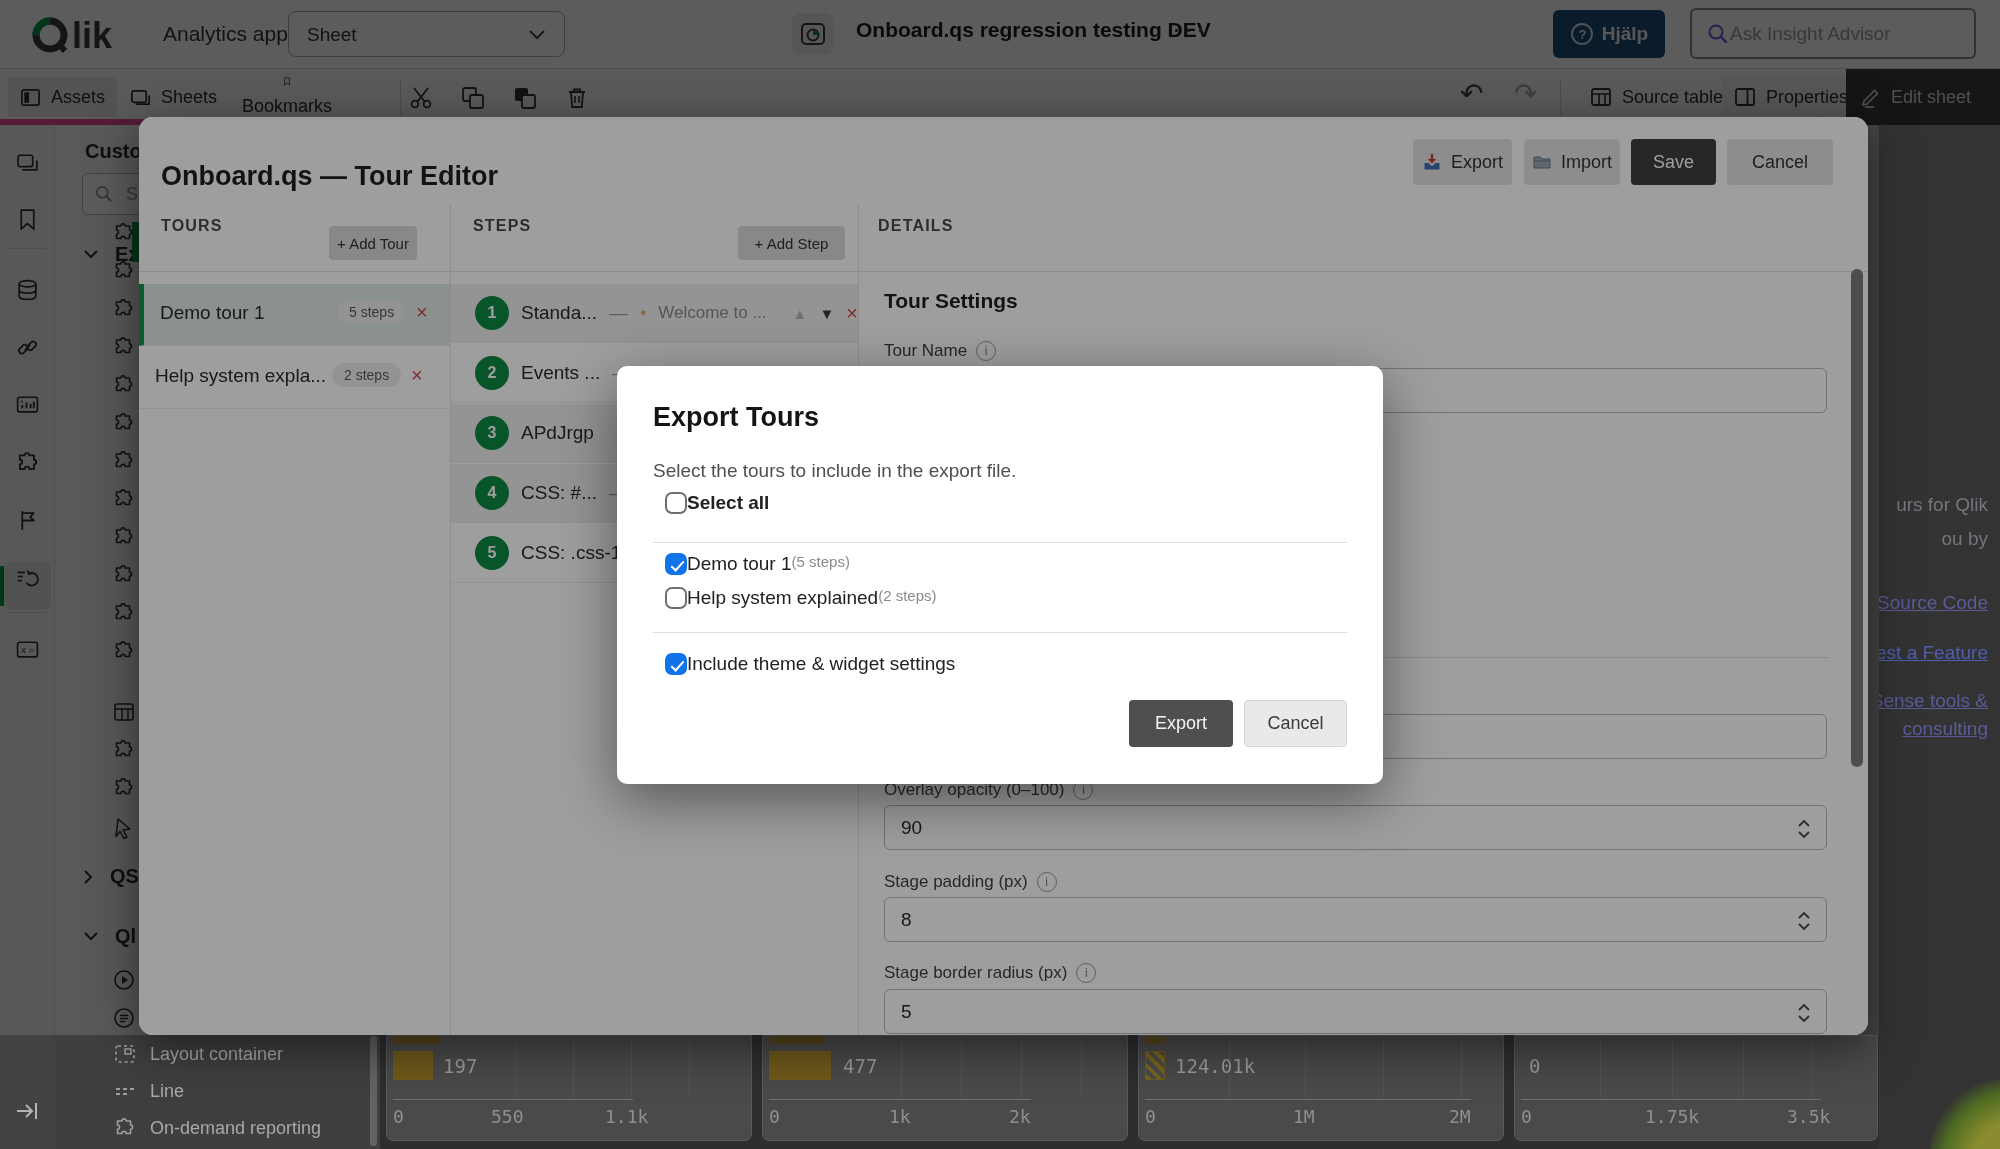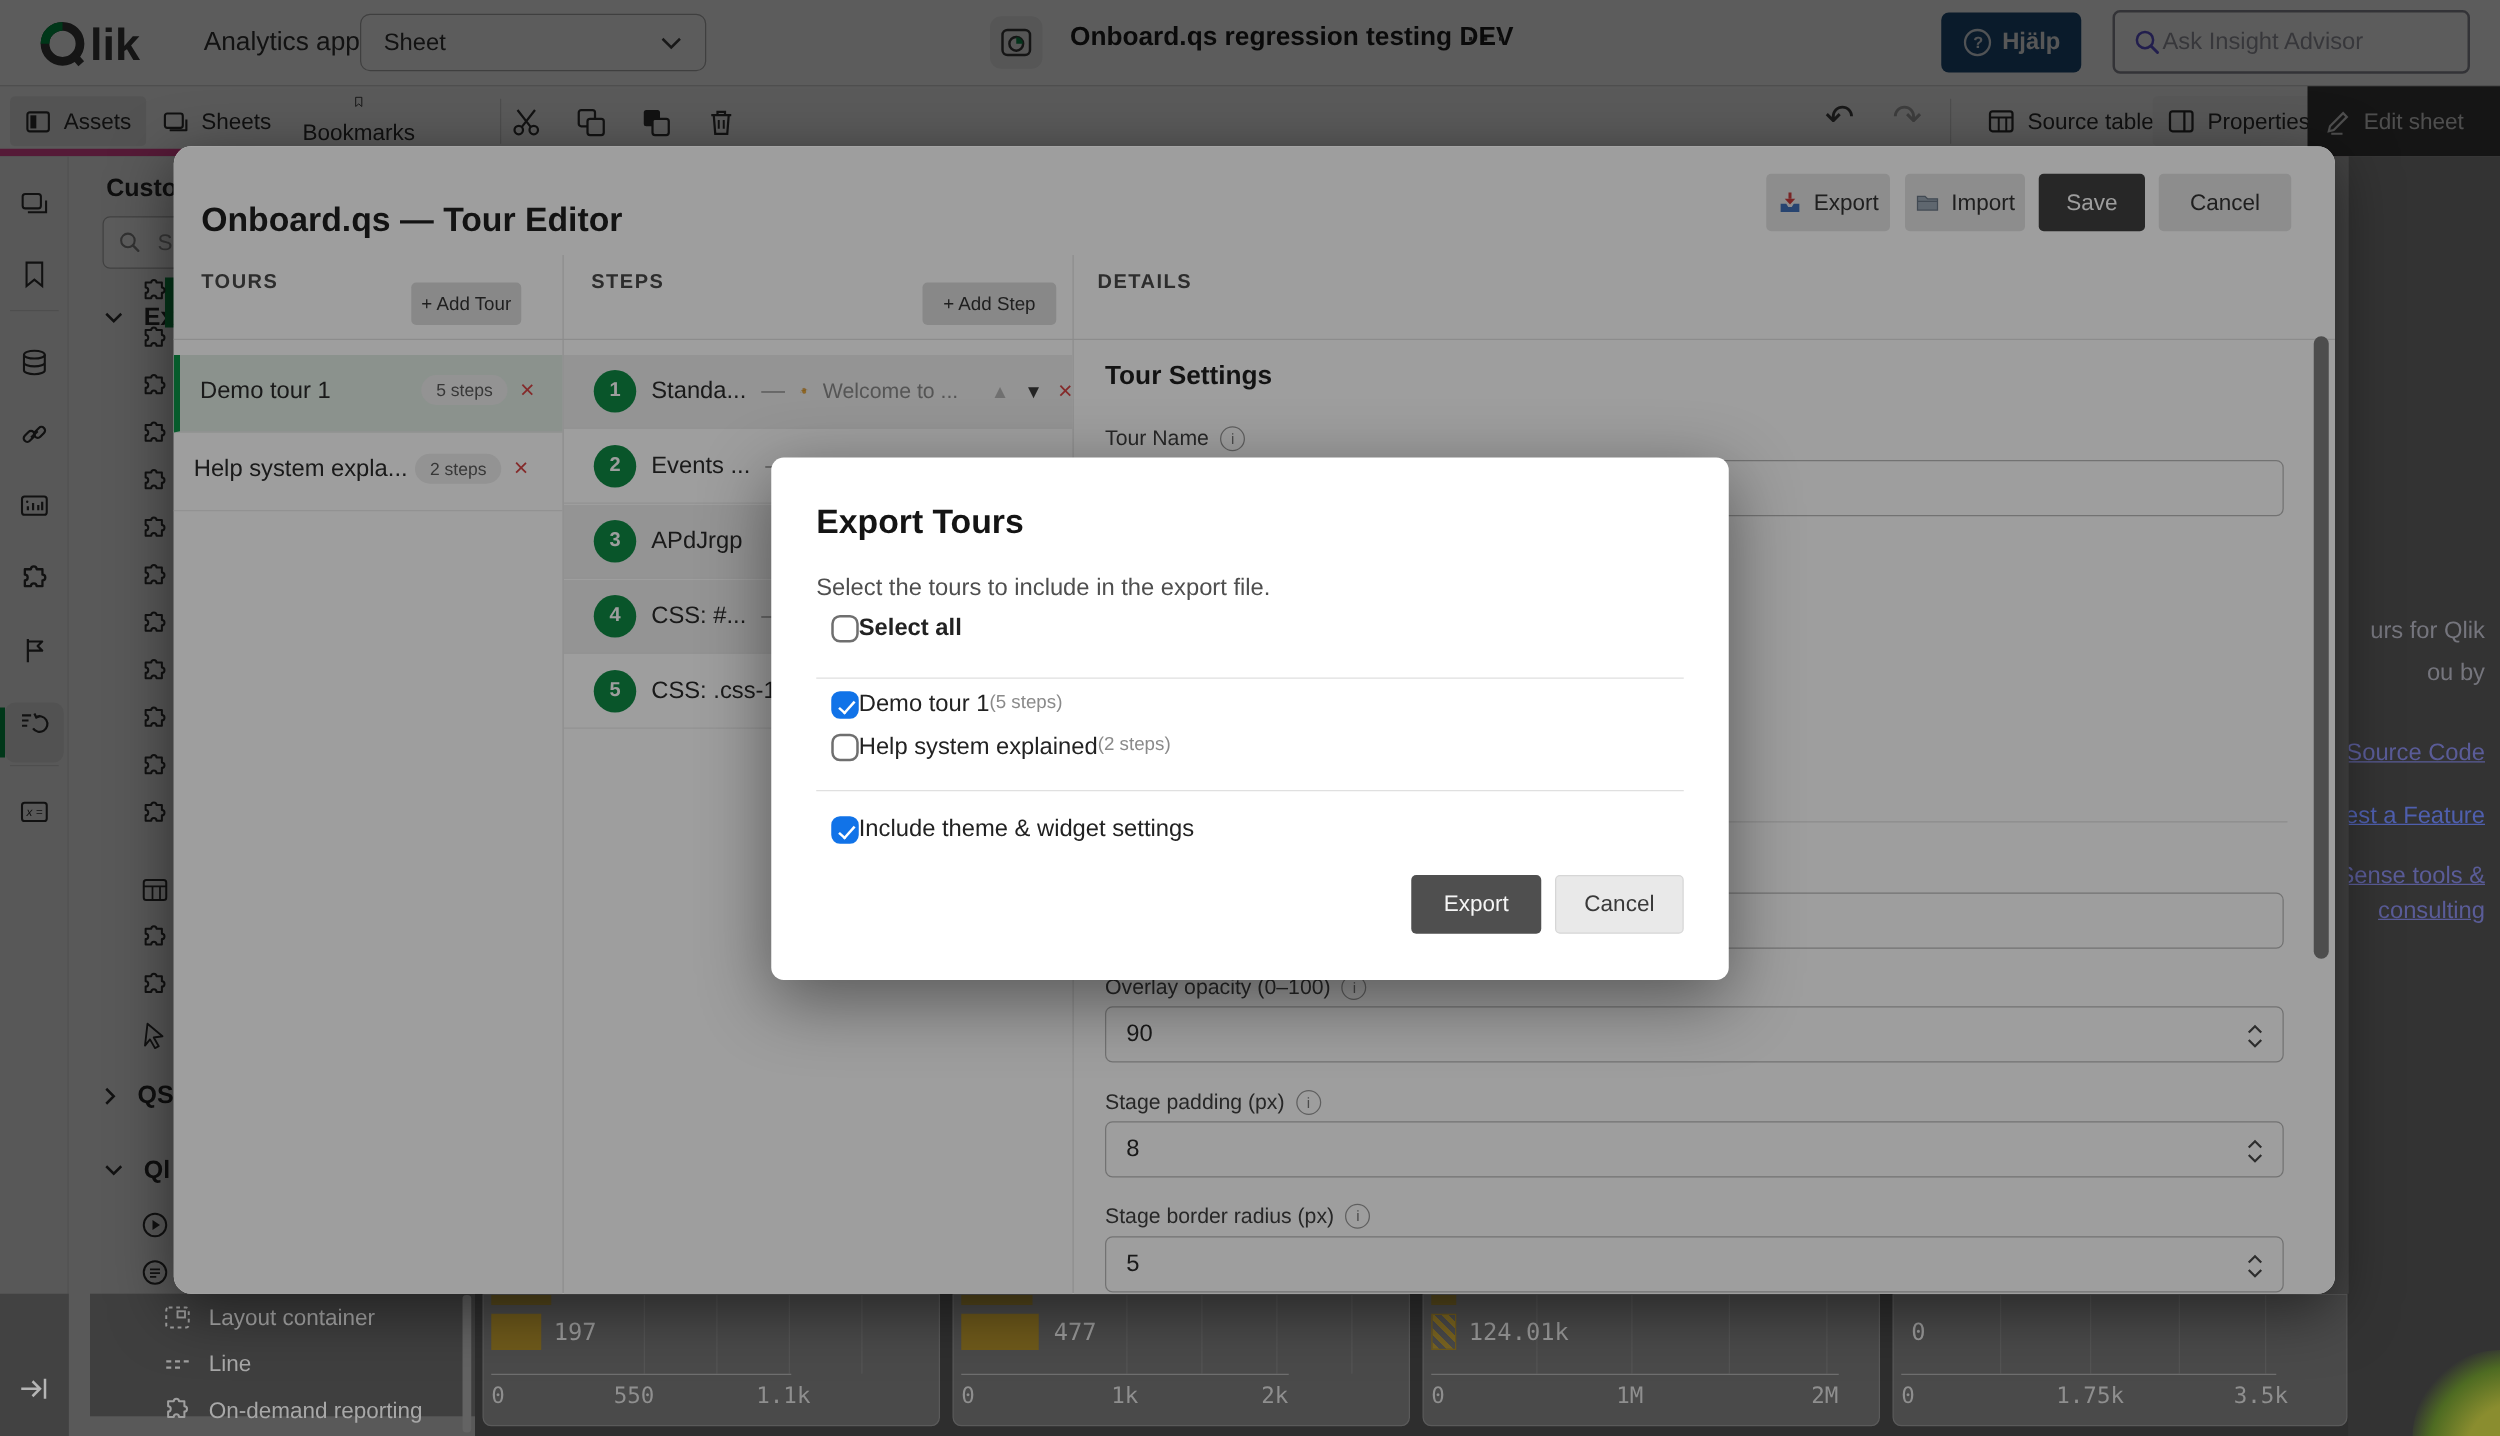--- a/index.html
+++ b/index.html
@@ -45,21 +45,21 @@
   .pi{position:absolute;left:57px;}
   .sel-bar{position:absolute;left:77px;top:97px;width:7px;height:40px;background:#0c9347;}
 
   .canvas{left:380px;top:125px;width:1620px;height:1024px;background:#bdbdbd;}
 
   .dim{left:0;top:0;width:2000px;height:1149px;background:rgba(0,0,0,0.64);z-index:50;}
 
   
   .z60{z-index:60;}
   .rail-bottom{left:0;top:1035px;width:55px;height:114px;background:#424242;}
-  .panel-bottom{left:72px;top:1035px;width:325px;height:98px;background:#3f3f3f;}
+  .panel-bottom{left:55px;top:1035px;width:325px;height:114px;background:#3f3f3f;}
   .pb-row{position:absolute;left:58px;display:flex;align-items:center;gap:13px;color:#a8a8a8;font-size:18px;}
   .panel-scroll{left:370px;top:1036px;width:7px;height:110px;background:#636363;border-radius:3px;}
   .canvas-bottom{left:380px;top:1035px;width:1499px;height:114px;background:#2e2e2e;}
   .card{position:absolute;top:0;height:106px;background:#4a4a4a;border:1px solid #5a5a5a;border-radius:0 0 7px 7px;overflow:hidden;}
   .bar-sliver{position:absolute;top:0;height:8px;background:#57491c;}
   .bar-main{position:absolute;top:15px;height:29px;background:#6f5a1b;}
   .bar-hatch{background:repeating-linear-gradient(45deg,#7a6420 0 4px,#4a4a4a 4px 8px);border:1px solid #6f5a1b;}
   .val-lbl{position:absolute;top:19px;font-size:19px;color:#9a9a9a;}
   .axis{position:absolute;top:63px;height:1px;background:#6f6f6f;left:6px;}
   .grid{position:absolute;top:0;width:1px;height:63px;background:#545454;}

